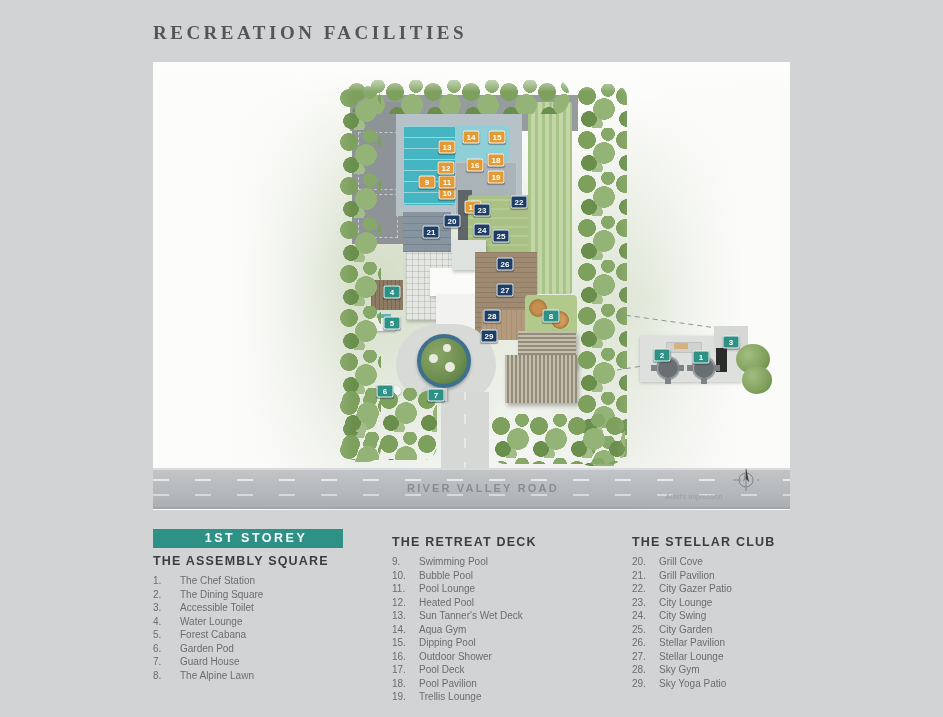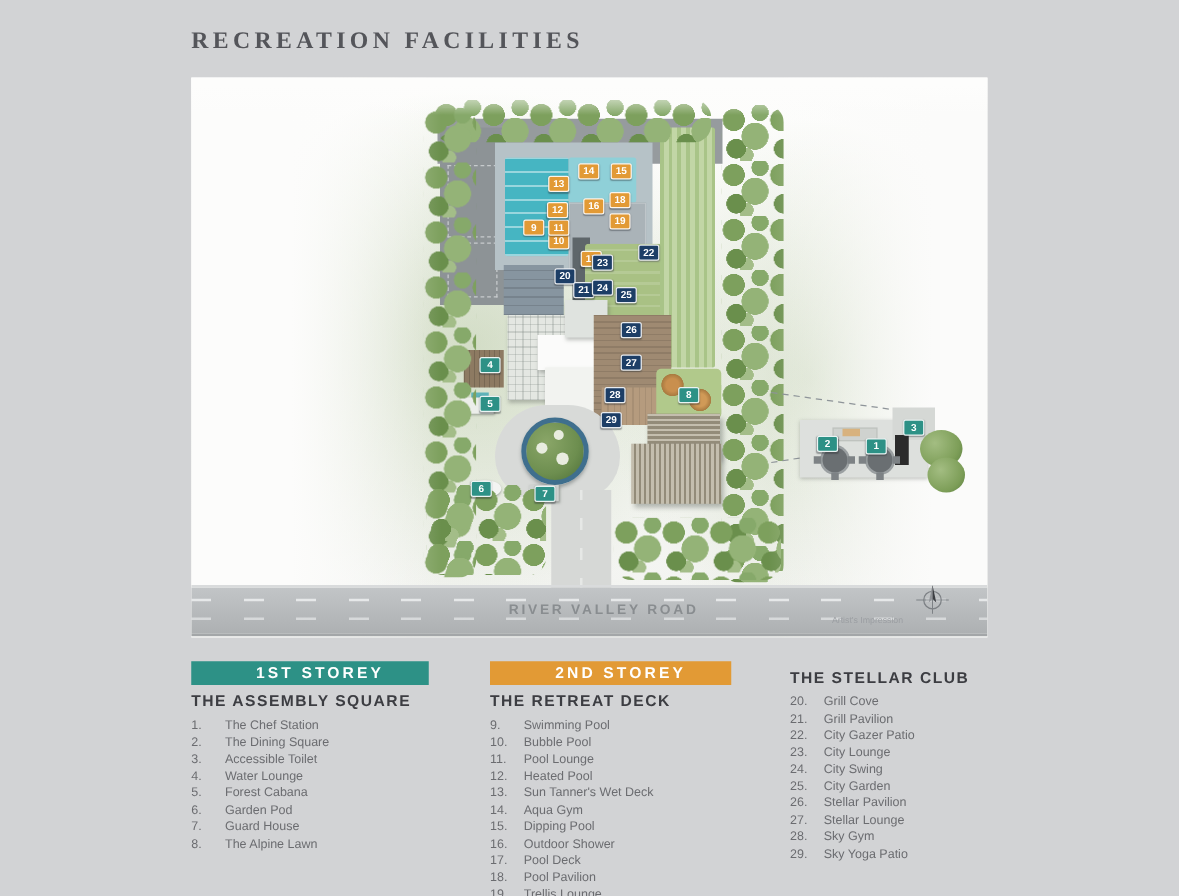--- a/index.html
+++ b/index.html
@@ -255,21 +255,21 @@
         <div class="marker" style="left: 294px; top: 120px; background: rgb(226, 154, 53);">11</div>
         <div class="marker" style="left: 293px; top: 106px; background: rgb(226, 154, 53);">12</div>
         <div class="marker" style="left: 294px; top: 85px; background: rgb(226, 154, 53);">13</div>
         <div class="marker" style="left: 318px; top: 75px; background: rgb(226, 154, 53);">14</div>
         <div class="marker" style="left: 344px; top: 75px; background: rgb(226, 154, 53);">15</div>
         <div class="marker" style="left: 322px; top: 103px; background: rgb(226, 154, 53);">16</div>
         <div class="marker" style="left: 320px; top: 121px; background: rgb(226, 154, 53); margin-top: 24px;">17</div>
         <div class="marker" style="left: 343px; top: 98px; background: rgb(226, 154, 53);">18</div>
         <div class="marker" style="left: 343px; top: 115px; background: rgb(226, 154, 53);">19</div>
         <div class="marker" style="left: 299px; top: 159px; background: rgb(29, 62, 102);">20</div>
-        <div class="marker" style="left: 278px; top: 170px; background: rgb(29, 62, 102); margin-left: 36px;">21</div>
+        <div class="marker" style="left: 278px; top: 170px; background: rgb(29, 62, 102);">21</div>
         <div class="marker" style="left: 366px; top: 140px; background: rgb(29, 62, 102);">22</div>
         <div class="marker" style="left: 329px; top: 148px; background: rgb(29, 62, 102);">23</div>
         <div class="marker" style="left: 329px; top: 168px; background: rgb(29, 62, 102);">24</div>
         <div class="marker" style="left: 348px; top: 174px; background: rgb(29, 62, 102);">25</div>
         <div class="marker" style="left: 352px; top: 202px; background: rgb(29, 62, 102);">26</div>
         <div class="marker" style="left: 352px; top: 228px; background: rgb(29, 62, 102);">27</div>
         <div class="marker" style="left: 339px; top: 254px; background: rgb(29, 62, 102);">28</div>
         <div class="marker" style="left: 336px; top: 274px; background: rgb(29, 62, 102);">29</div>
       </div>
   </div>
@@ -282,21 +282,20 @@
         <div class="item-row"><span class="num">2.</span><span>The Dining Square</span></div>
         <div class="item-row"><span class="num">3.</span><span>Accessible Toilet</span></div>
         <div class="item-row"><span class="num">4.</span><span>Water Lounge</span></div>
         <div class="item-row"><span class="num">5.</span><span>Forest Cabana</span></div>
         <div class="item-row"><span class="num">6.</span><span>Garden Pod</span></div>
         <div class="item-row"><span class="num">7.</span><span>Guard House</span></div>
         <div class="item-row"><span class="num">8.</span><span>The Alpine Lawn</span></div>
       </div>
   </div>
   <div class="legend-col col2">
-    <div class="bar" style="background: rgb(226, 154, 53);">2ND STOREY</div>
     <div class="sub">THE RETREAT DECK</div>
     <div class="items">
         <div class="item-row"><span class="num">9.</span><span>Swimming Pool</span></div>
         <div class="item-row"><span class="num">10.</span><span>Bubble Pool</span></div>
         <div class="item-row"><span class="num">11.</span><span>Pool Lounge</span></div>
         <div class="item-row"><span class="num">12.</span><span>Heated Pool</span></div>
         <div class="item-row"><span class="num">13.</span><span>Sun Tanner's Wet Deck</span></div>
         <div class="item-row"><span class="num">14.</span><span>Aqua Gym</span></div>
         <div class="item-row"><span class="num">15.</span><span>Dipping Pool</span></div>
         <div class="item-row"><span class="num">16.</span><span>Outdoor Shower</span></div>

